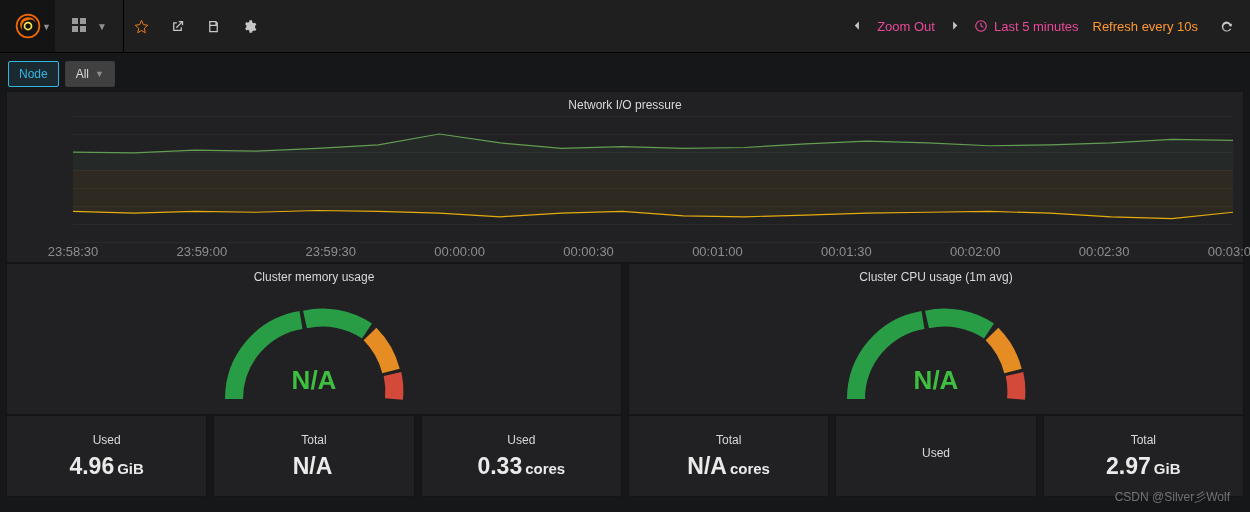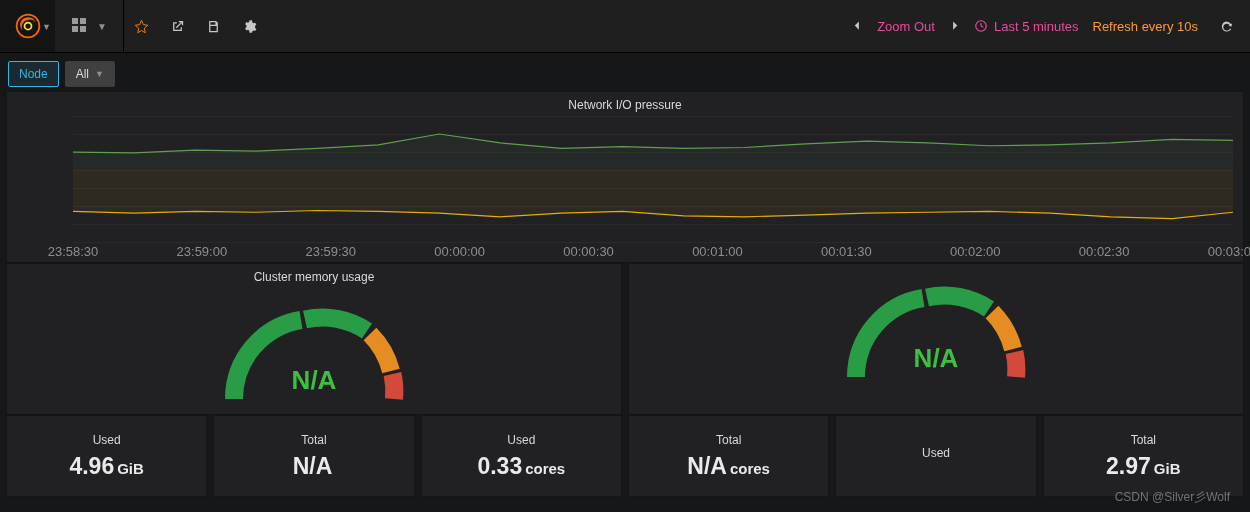--- a/index.html
+++ b/index.html
@@ -195,20 +195,21 @@
         <svg width="230" height="115" viewBox="0 0 230 115">
           <path d="M 35 110 A 80 80 0 0 1 102 31" fill="none" stroke="#299c46" stroke-width="18"></path>
           <path d="M 106 30.5 A 80 80 0 0 1 168 42" fill="none" stroke="#299c46" stroke-width="18"></path>
           <path d="M 171 45 A 80 80 0 0 1 192 82" fill="none" stroke="#e58d23" stroke-width="18"></path>
           <path d="M 193.5 85 A 80 80 0 0 1 195 110" fill="none" stroke="#d44a3a" stroke-width="18"></path>
         </svg>
         <div class="gauge-value">N/A</div>
       </div>
     </div>
     <div class="panel">
+      <div class="panel-title">Cluster CPU usage (1m avg)</div>
       <div class="gauge-wrap">
         <svg width="230" height="115" viewBox="0 0 230 115">
           <path d="M 35 110 A 80 80 0 0 1 102 31" fill="none" stroke="#299c46" stroke-width="18"></path>
           <path d="M 106 30.5 A 80 80 0 0 1 168 42" fill="none" stroke="#299c46" stroke-width="18"></path>
           <path d="M 171 45 A 80 80 0 0 1 192 82" fill="none" stroke="#e58d23" stroke-width="18"></path>
           <path d="M 193.5 85 A 80 80 0 0 1 195 110" fill="none" stroke="#d44a3a" stroke-width="18"></path>
         </svg>
         <div class="gauge-value">N/A</div>
       </div>
     </div>

